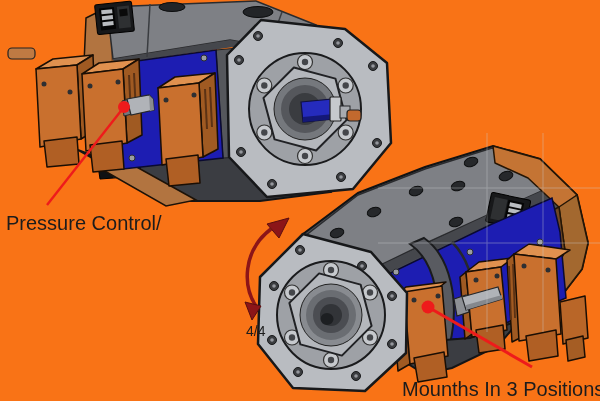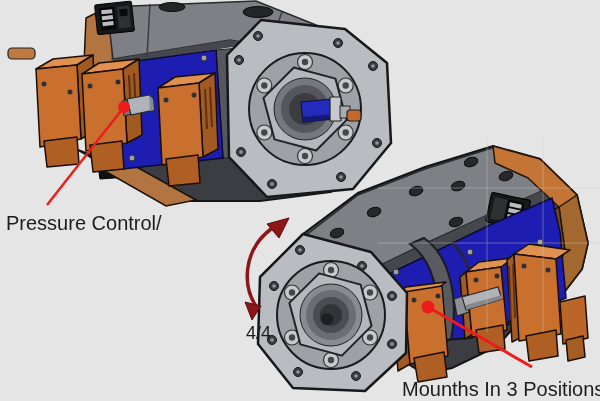--- a/index.html
+++ b/index.html
@@ -1,26 +1,26 @@
 <!DOCTYPE html>
 <html><head>
 <meta charset="utf-8">
 <style>
   html,body{margin:0;padding:0;background:#fff;}
   .stage{
-    position:relative;width:600px;height:401px;background:#e5e5e5;
+    position:relative;width:600px;height:401px;background:#f97316;
     overflow:hidden;font-family:"Liberation Sans",sans-serif;
   }
   .stage svg{position:absolute;left:0;top:0;}
   .label{
     position:absolute;color:#1c1c1c;white-space:nowrap;
     font-family:"Liberation Sans",sans-serif;
   }
   .label-pressure{left:6px;top:209px;font-size:20px;line-height:29px;}
-  .label-rotation{left:246px;top:323px;font-size:18px;}
+  .label-rotation{left:246px;top:323px;font-size:14px;}
   .label-mounts{left:402px;top:378px;font-size:20px;}
 </style>
 </head>
 <body>
 
 <div class="stage">
 <svg viewBox="0 0 600 401" width="600" height="401">
 
   <g>
 

